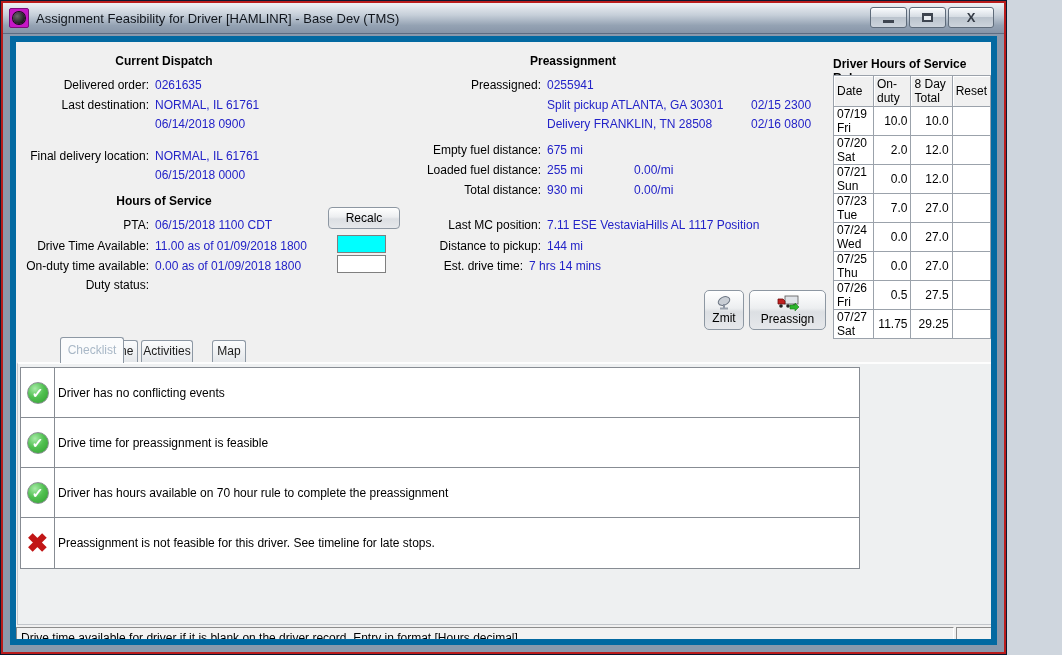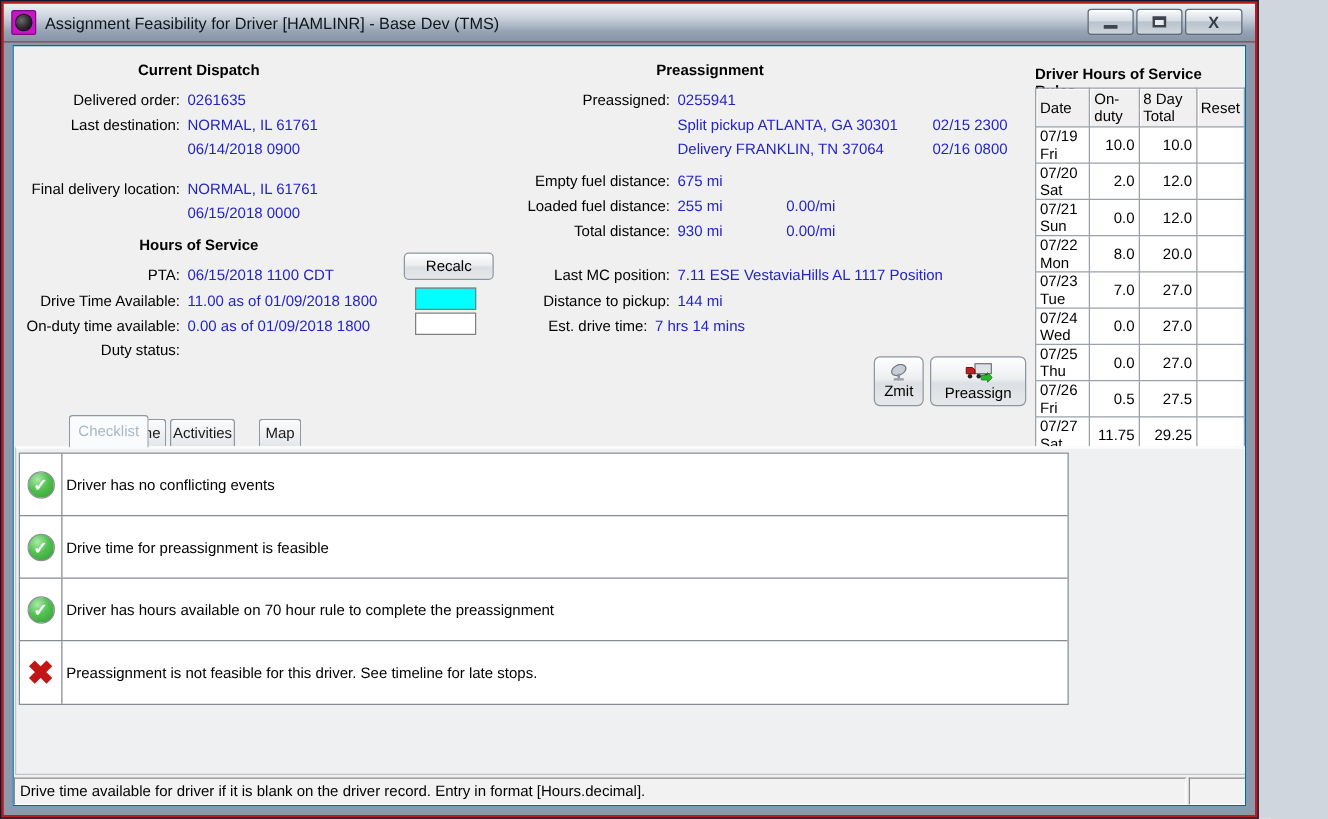--- a/index.html
+++ b/index.html
@@ -21,21 +21,21 @@
     background:linear-gradient(to bottom,#fafcfe 0%,#d7dde4 45%,#bac3cd 50%,#cdd4dc 100%);
     box-shadow:inset 0 1px 0 #fff; display:flex; align-items:center; justify-content:center; cursor:default; }
   .winbtn.min { width:37px; } .winbtn.max { width:37px; } .winbtn.close { width:46px; }
   .glyph-min { width:11px; height:3px; background:#3c4td; background:#3e4550; margin-top:8px; }
   .glyph-max { width:11px; height:9px; border:2px solid #3e4550; border-top-width:3px; background:#e9edf2; }
   .glyph-close { font-weight:bold; font-size:13px; color:#343b45; line-height:1; }
 
   
   .frame { position:absolute; top:33px; left:2px; right:2px; bottom:2px; background:#8b99ac;
     padding:2px 7px 7px 7px; }
-  .client { position:relative; width:100%; height:100%; background:#f0f0f0; border:1px solid #0369a1; overflow:hidden; }
+  .client { position:relative; width:100%; height:100%; background:#f0f0f0; border:6px solid #0369a1; overflow:hidden; }
 
   
   .frow { position:absolute; white-space:nowrap; height:16px; line-height:16px; }
   .frow .lbl { display:inline-block; text-align:right; color:#000; vertical-align:top; }
   .frow .val { color:#2323c8; margin-left:6px; vertical-align:top; }
   .sec-title { position:absolute; font-weight:bold; text-align:center; }
 
   .left .lbl { width:130px; }
   .pre .lbl  { width:150px; }
   .pre .rate { position:absolute; left:243px; color:#2323c8; }
@@ -148,21 +148,21 @@
 
     <div class="sec-title" style="left:437px; top:12px; width:240px;">Preassignment</div>
     <div class="frow pre" style="left:375px; top:35px; width:470px;">
       <span class="lbl">Preassigned:</span><span class="val">0255941</span>
     </div>
     <div class="frow pre" style="left:375px; top:55px; width:470px;">
       <span class="lbl"></span><span class="val">Split pickup ATLANTA, GA 30301</span>
       <span class="when">02/15 2300</span>
     </div>
     <div class="frow pre" style="left:375px; top:74px; width:470px;">
-      <span class="lbl"></span><span class="val">Delivery FRANKLIN, TN 37064</span>
+      <span class="lbl"></span><span class="val">Delivery FRANKLIN, TN 28508</span>
       <span class="when">02/16 0800</span>
     </div>
     <div class="frow pre" style="left:375px; top:100px; width:470px;">
       <span class="lbl">Empty fuel distance:</span><span class="val">675 mi</span>
     </div>
     <div class="frow pre" style="left:375px; top:120px; width:470px;">
       <span class="lbl">Loaded fuel distance:</span><span class="val">255 mi</span>
       <span class="rate">0.00/mi</span>
     </div>
     <div class="frow pre" style="left:375px; top:140px; width:470px;">
@@ -228,26 +228,20 @@
               <td class="num">12.0</td>
               <td></td>
             </tr>
       <tr>
               <td>07/21 Sun</td>
               <td class="num">0.0</td>
               <td class="num">12.0</td>
               <td></td>
             </tr>
       <tr>
-              <td>07/22 Mon</td>
-              <td class="num">8.0</td>
-              <td class="num">20.0</td>
-              <td></td>
-            </tr>
-      <tr>
               <td>07/23 Tue</td>
               <td class="num">7.0</td>
               <td class="num">27.0</td>
               <td></td>
             </tr>
       <tr>
               <td>07/24 Wed</td>
               <td class="num">0.0</td>
               <td class="num">27.0</td>
               <td></td>

